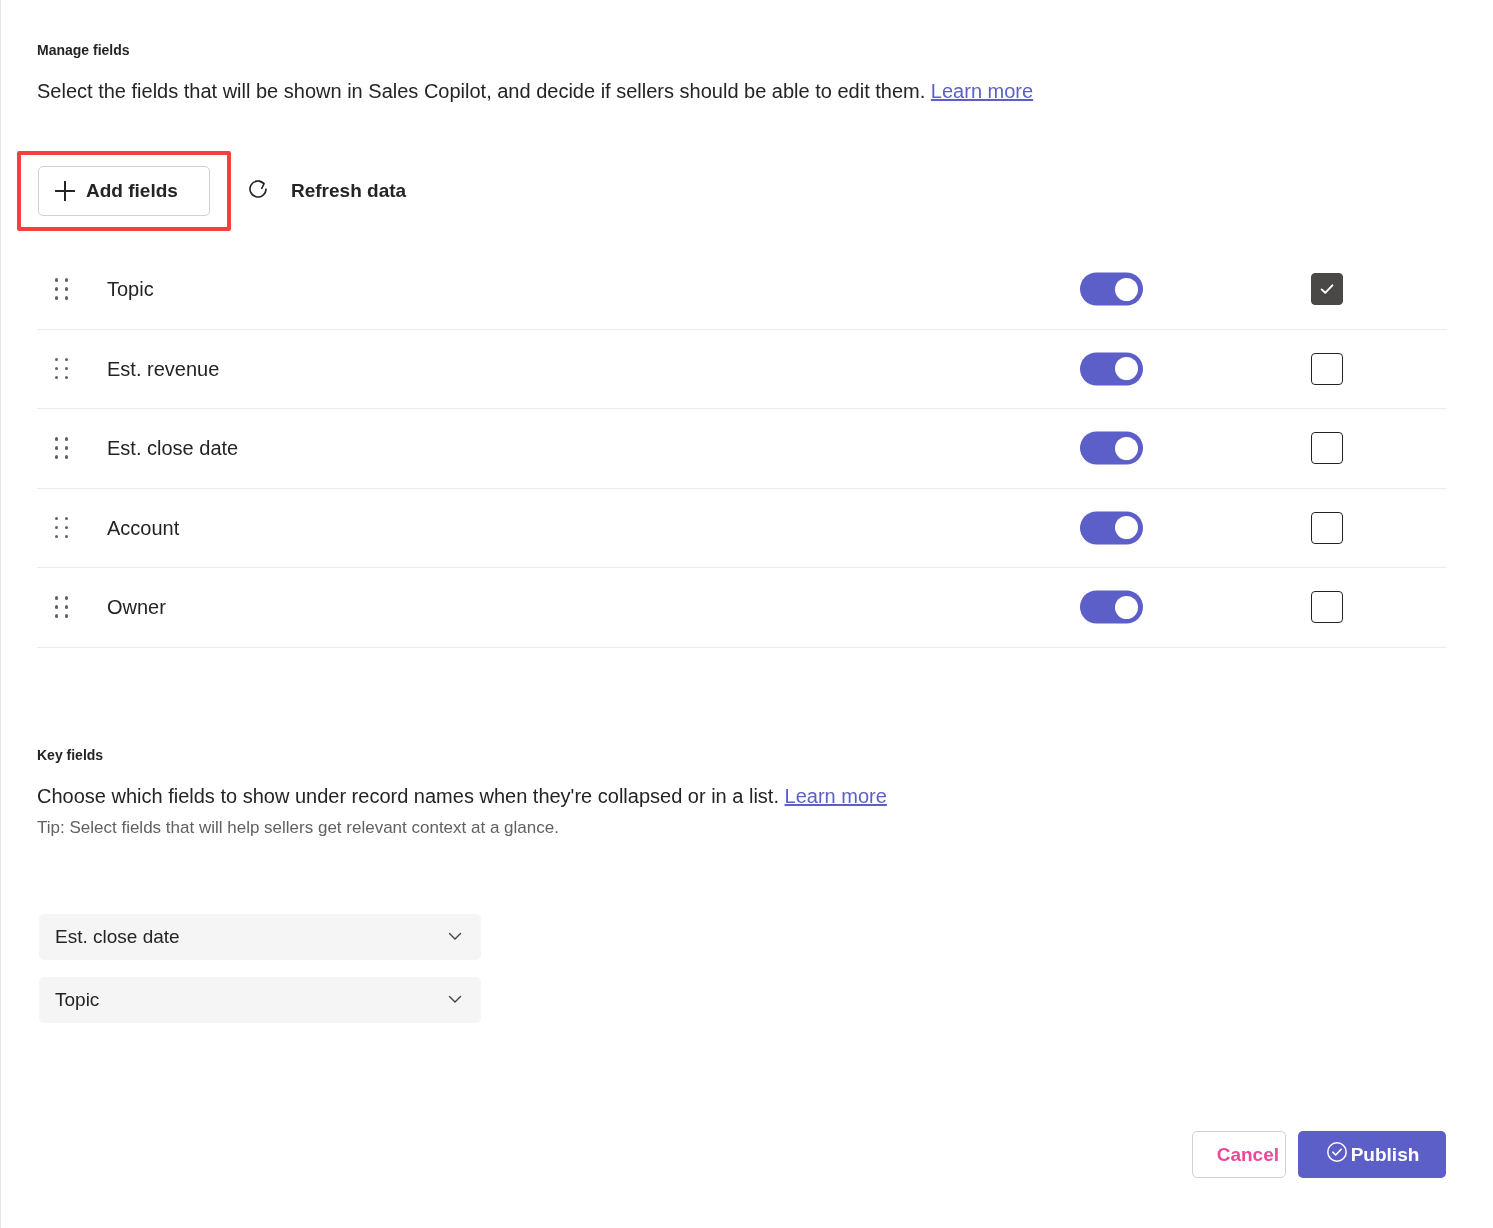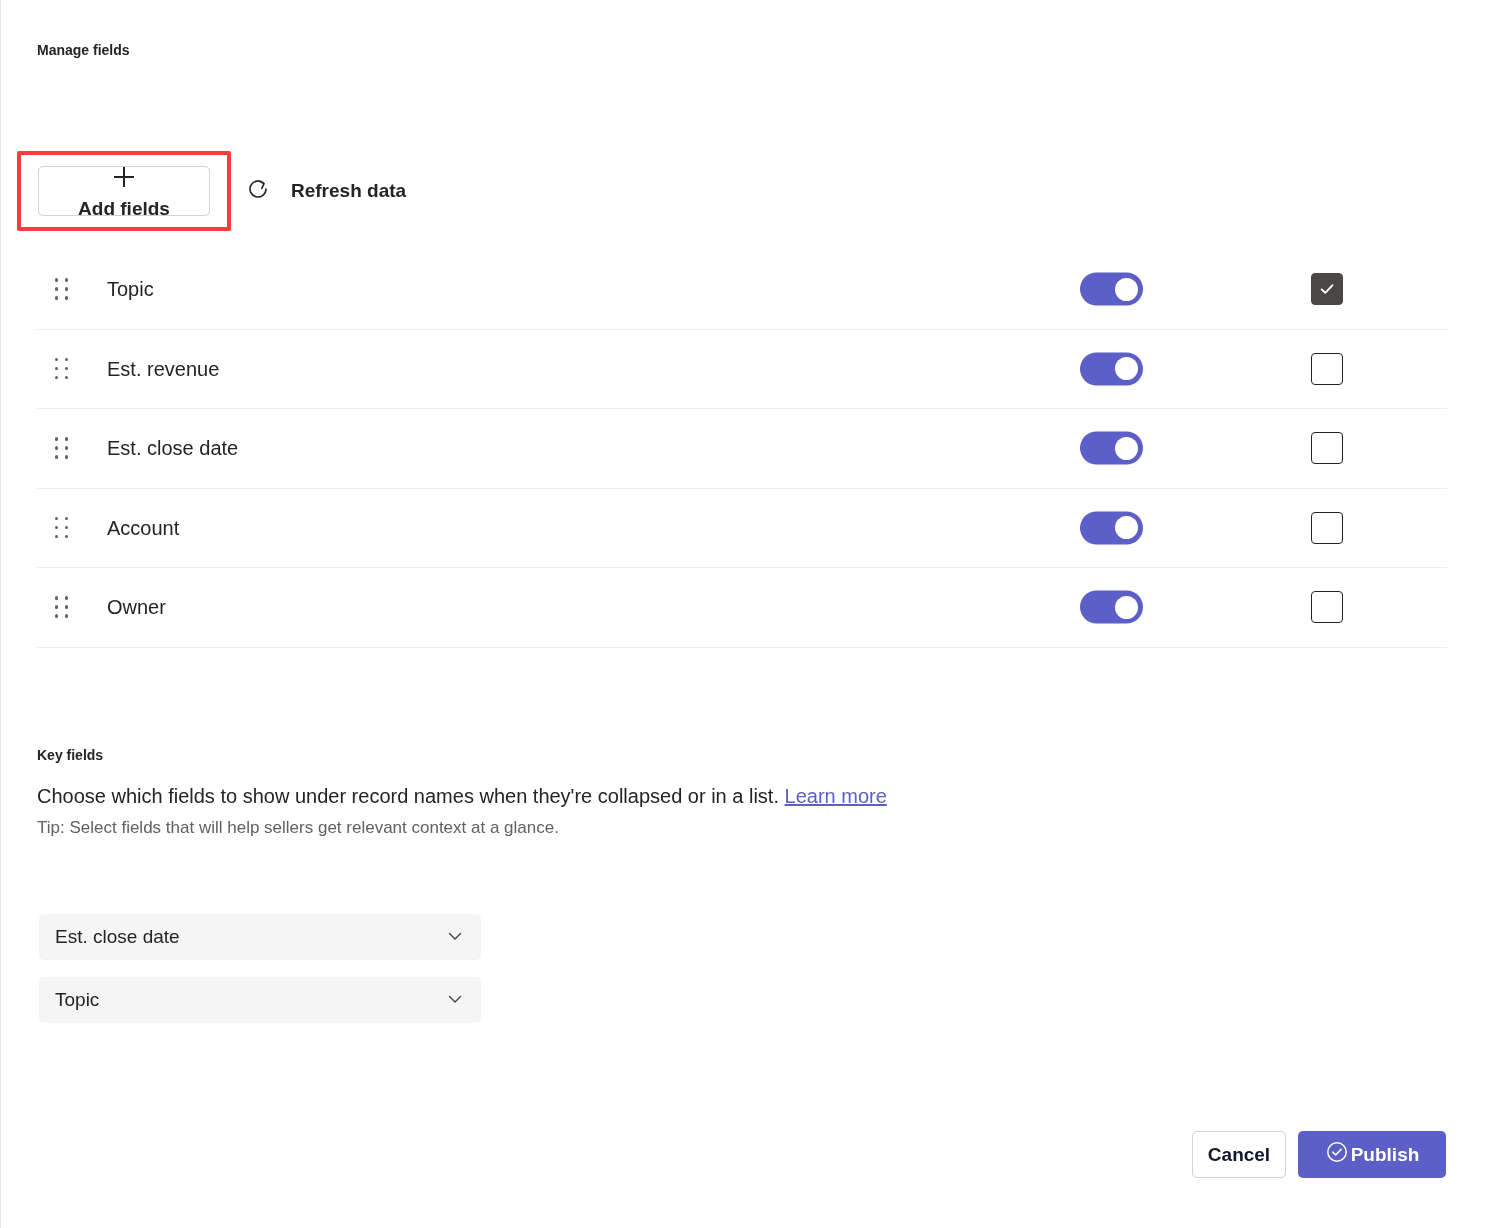--- a/index.html
+++ b/index.html
@@ -67,21 +67,20 @@
     border-radius: 5px;
     display: flex;
     align-items: center;
     gap: 11px;
     padding: 0 16px;
     font-size: 19px;
     font-weight: 700;
     color: #242424;
     cursor: pointer;
     font-family: "Liberation Sans", sans-serif;
-    flex-direction: column;
   }
   .plus-icon {
     width: 20px; height: 20px;
     position: relative;
     flex: 0 0 auto;
   }
   .plus-icon::before, .plus-icon::after {
     content: "";
     position: absolute;
     background: #242424;
@@ -254,23 +253,24 @@
     position: absolute;
     left: 1191px;
     top: 1131px;
     width: 94px;
     height: 47px;
     background: #ffffff;
     border: 1px solid #d1d1d1;
     border-radius: 5px;
     font-size: 19px;
     font-weight: 700;
-    color: #0f172a;
-    cursor: pointer;
-    font-family: "Liberation Sans", sans-serif;
+    color: #ec4899;
+    cursor: pointer;
+    font-family: "Liberation Sans", sans-serif;
+    text-align: right;
   }
   .btn-publish {
     position: absolute;
     left: 1297px;
     top: 1131px;
     width: 148px;
     height: 47px;
     background: #5b5fc7;
     border: none;
     border-radius: 5px;
@@ -285,20 +285,24 @@
     font-family: "Liberation Sans", sans-serif;
   }
 </style>
 </head>
 <body>
 
 <div class="page">
 
   <div class="section-title" id="manage-title">Manage fields</div>
 
+  <div class="section-desc" id="manage-desc">
+    <span>Select the fields that will be shown in Sales Copilot, and decide if sellers should be able to edit them.</span>
+    <span class="link">Learn more</span>
+  </div>
 
   <div class="redbox"></div>
 
   <button class="btn-addfields">
     <span class="plus-icon"></span>
     <span>Add fields</span>
   </button>
 
   <button class="btn-refresh">
     <span>

